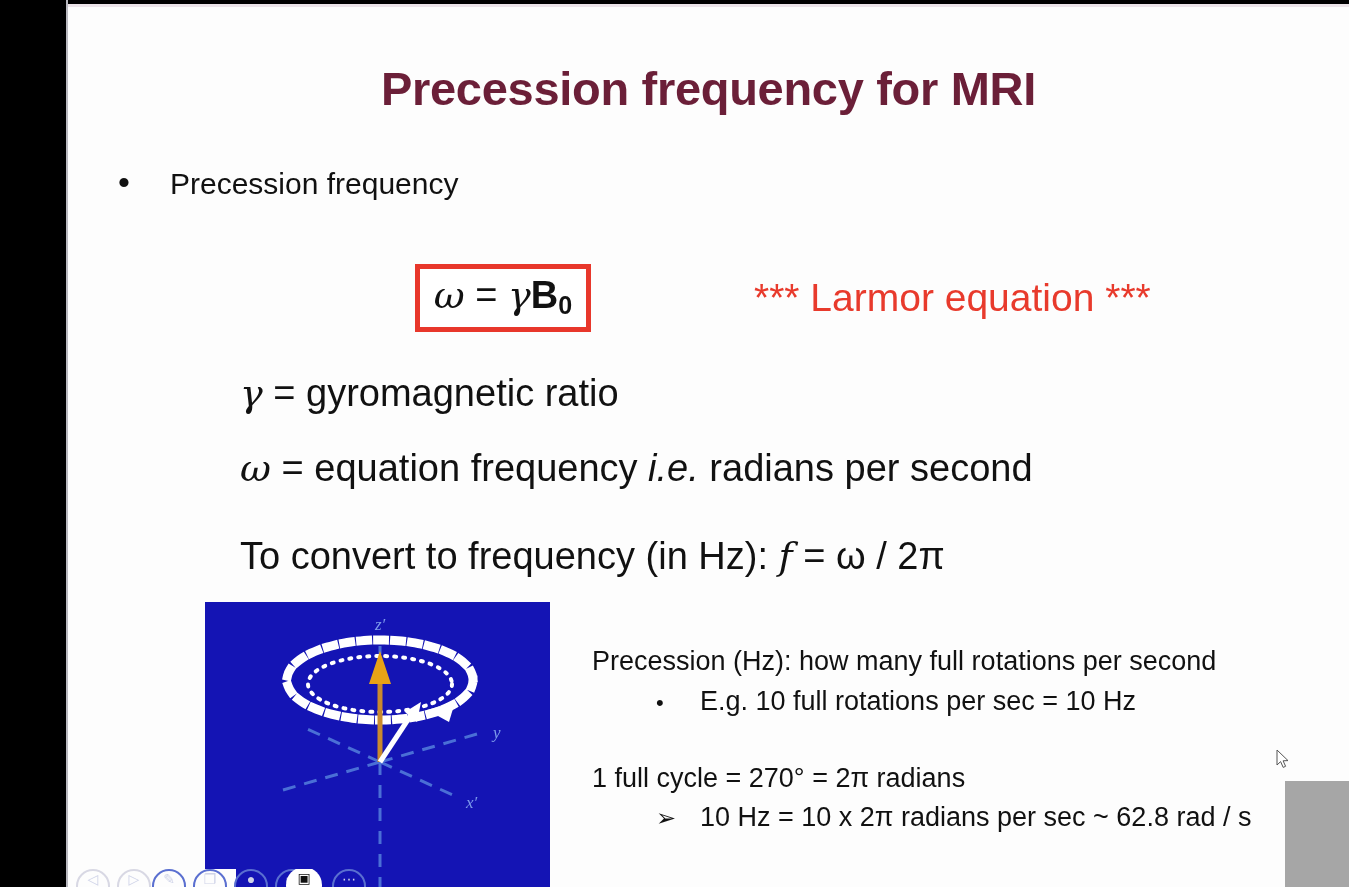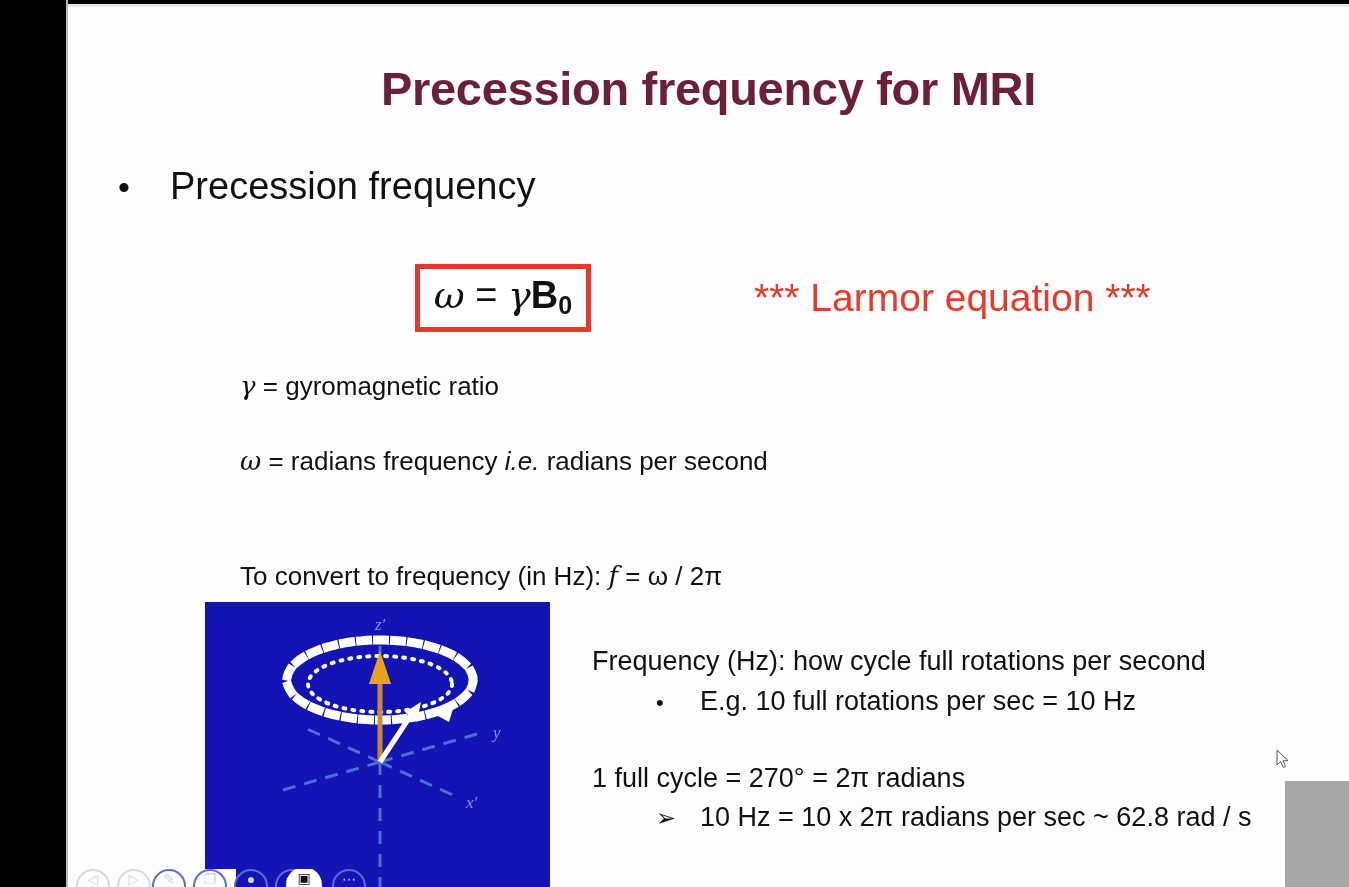--- a/index.html
+++ b/index.html
@@ -69,21 +69,21 @@
     gap: 0px;
   }
   #bullet-dot {
     font-size: 34px;
     color: #111;
     line-height: 1;
     width: 52px;
     text-align: left;
   }
   #bullet-text {
-    font-size: 38px;
+    font-size: 30px;
     color: #111;
     white-space: nowrap;
   }
 
   
   #eq-box {
     position: absolute;
     left: 347px; top: 260px;
     width: 176px; height: 68px;
     border: 5px solid #e8372b;
@@ -120,27 +120,27 @@
     left: 686px; top: 272px;
     font-size: 39px;
     font-weight: normal;
     color: #e83a2c;
     white-space: nowrap;
   }
 
   
   .defline {
     position: absolute;
-    font-size: 26px;
+    font-size: 38px;
     color: #111;
     white-space: nowrap;
   }
   #def-gamma { left: 172px; top: 367px; }
   #def-omega { left: 172px; top: 442px; }
-  #def-convert { left: 172px; top: 530px; margin-top: 27px; }
+  #def-convert { left: 172px; top: 530px; }
   .ital { font-style: italic; margin-top: 27px; }
 
   
   #diagram {
     position: absolute;
     left: 137px; top: 598px;
     width: 345px; height: 289px;
     background: #1414b4;
     overflow: hidden;
   }
@@ -249,21 +249,21 @@
     </div>
 
     <div id="eq-box">
       <span id="eq-text"><span class="sym-it">ω</span><span> = </span><span class="sym-it">γ</span><span class="bold-b">B</span><span class="sub0">0</span></span>
     </div>
 
     <div id="larmor">*** Larmor equation ***</div>
 
     <div class="defline" id="def-gamma"><span class="sym-it">γ</span><span>  = gyromagnetic ratio</span></div>
 
-    <div class="defline" id="def-omega"><span class="sym-it">ω</span><span> = radians frequency </span><span class="ital">i.e.</span><span> radians per second</span></div>
+    <div class="defline" id="def-omega"><span class="sym-it">ω</span><span> = equation frequency </span><span class="ital">i.e.</span><span> radians per second</span></div>
 
     <div class="defline" id="def-convert"><span>To convert to frequency (in Hz): </span><span class="sym-it">f</span><span>  = ω / 2π</span></div>
 
     <div id="diagram">
       <svg width="345" height="289" viewBox="0 0 345 289">
 
         <line x1="175" y1="160" x2="272" y2="132" stroke="#4a6fd6" stroke-width="3" stroke-dasharray="13 9"></line>
 
         <line x1="175" y1="160" x2="250" y2="194" stroke="#4a6fd6" stroke-width="3" stroke-dasharray="13 9"></line>
 
@@ -285,21 +285,21 @@
         <polygon points="216,100 200,110 212,120" fill="#ffffff"></polygon>
 
         <polygon points="250,100 222,108 244,120" fill="#ffffff"></polygon>
 
         <text class="axlabel" x="170" y="28">z′</text>
         <text class="axlabel" x="288" y="136">y</text>
         <text class="axlabel" x="261" y="206">x′</text>
       </svg>
     </div>
 
-    <div class="exline" id="ex-1">Frequency (Hz): how cycle full rotations per second</div>
+    <div class="exline" id="ex-1">Precession (Hz): how many full rotations per second</div>
 
     <div class="exline" id="ex-2">
       <span class="b">•</span>
       <span>E.g. 10 full rotations per sec = 10 Hz</span>
     </div>
 
     <div class="exline" id="ex-3">1 full cycle = 270°  = 2π radians</div>
 
     <div class="exline" id="ex-4">
       <span class="arrowbul">➢</span>

